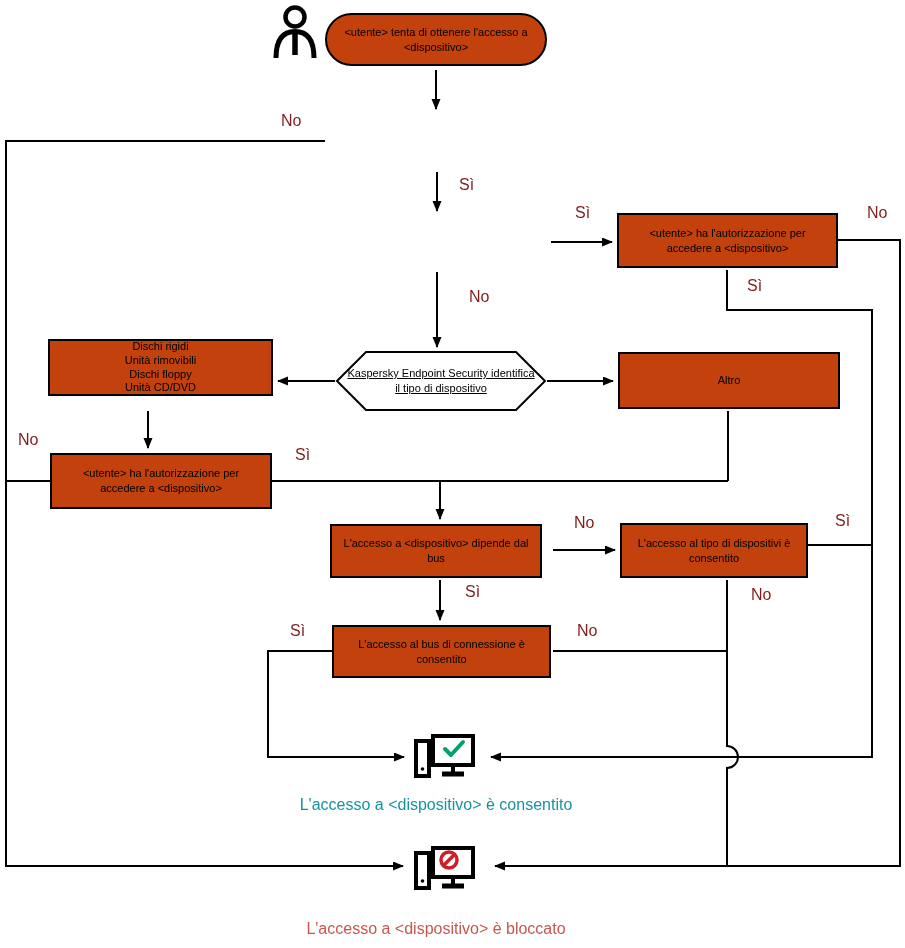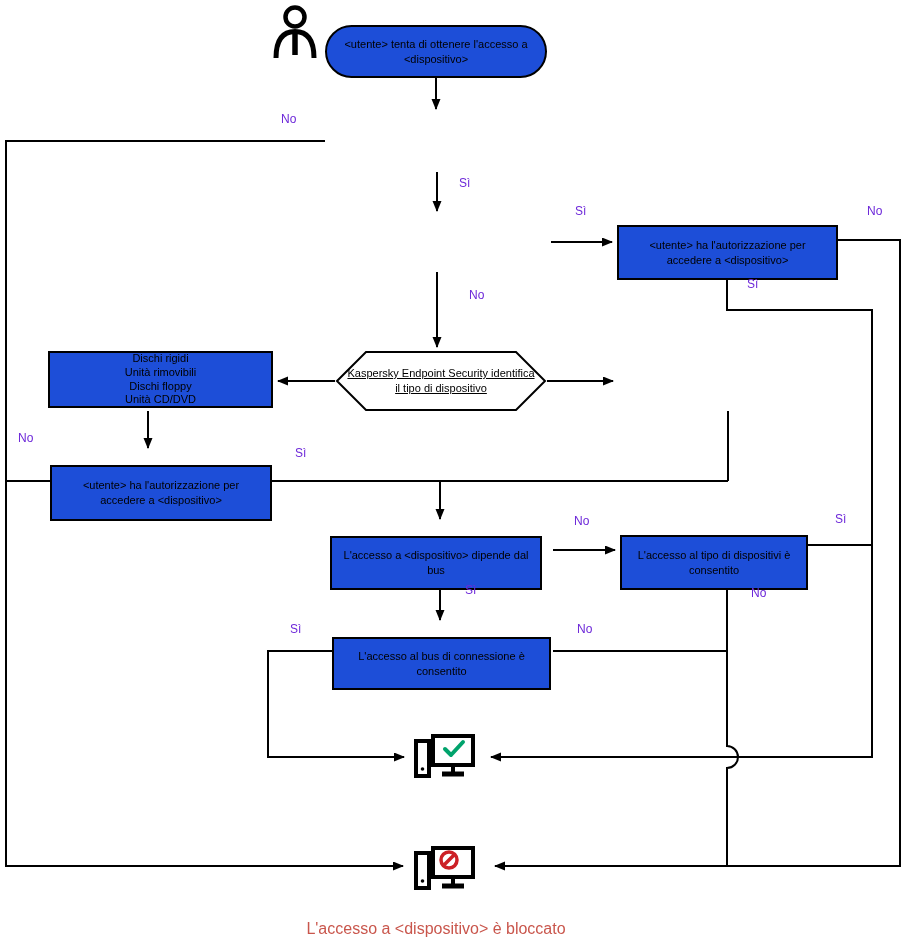--- a/index.html
+++ b/index.html
@@ -4,32 +4,32 @@
 <style>
   html,body{margin:0;padding:0;background:#ffffff;}
   .stage{
     position:relative;width:905px;height:948px;background:#ffffff;
     font-family:"Liberation Sans", sans-serif;color:#000;overflow:hidden;
   }
   .wires{position:absolute;left:0;top:0;pointer-events:none;}
   .wires path, .wires polygon{stroke:var(--line,#000);stroke-width:2;fill:none;}
   .wires polygon.hex{fill:#fff;}
   .node{
-    position:absolute;border:2px solid #000;background:#1d4ed8;
+    position:absolute;border:2px solid #000;background:#c2410c;
     display:flex;align-items:center;justify-content:center;text-align:center;
-    font-size:11px;line-height:1.35;padding:2px 8px;box-sizing:border-box;margin-top:12px;
+    font-size:11px;line-height:1.35;padding:2px 8px;box-sizing:border-box;
   }
   .pill{border-radius:27px;}
   .hex-label{
     position:absolute;display:flex;align-items:center;justify-content:center;
     text-align:center;font-size:11px;line-height:1.35;box-sizing:border-box;text-decoration:underline;
   }
   .multiline{white-space:pre-line;line-height:1.25;}
   .edge-label{
-    position:absolute;font-size:12px;color:#6d28d9;white-space:nowrap;
+    position:absolute;font-size:16px;color:#7f1d1d;white-space:nowrap;
   }
   .result-text{
     position:absolute;width:440px;text-align:center;font-size:16px;white-space:nowrap;
   }
   .result-allowed{color:var(--allowed_text,#1792A0);}
   .result-blocked{color:var(--blocked_text,#C9564C);}
   .icon-abs{position:absolute;}
   .pc-stroke{stroke:#000;stroke-width:4;fill:#fff;}
   .pc-thin{stroke:#000;stroke-width:4;fill:none;}
   .check{stroke:var(--allowed_check,#00A36C);stroke-width:4;fill:none;stroke-linecap:round;stroke-linejoin:round;}
@@ -109,20 +109,23 @@
     <span>Kaspersky Endpoint Security identifica il tipo di dispositivo</span>
   </div>
 
   <div class="node" style="left:48px;top:339px;width:225px;height:57px">
     <span class="multiline">Dischi rigidi
 Unità rimovibili
 Dischi floppy
 Unità CD/DVD</span>
   </div>
 
+  <div class="node" style="left:618px;top:352px;width:222px;height:57px">
+    <span>Altro</span>
+  </div>
 
   <div class="node" style="left:50px;top:453px;width:222px;height:56px">
     <span>&lt;utente&gt; ha l'autorizzazione per accedere a &lt;dispositivo&gt;</span>
   </div>
 
   <div class="node" style="left:330px;top:524px;width:212px;height:54px">
     <span>L'accesso a &lt;dispositivo&gt; dipende dal bus</span>
   </div>
 
   <div class="node" style="left:332px;top:625px;width:219px;height:53px">
@@ -149,20 +152,21 @@
   <span class="edge-label" style="left:577px;top:622px">No</span>
 
   <svg class="icon-abs" style="left:413px;top:733px" width="64" height="50" viewBox="0 0 64 50">
     <rect class="pc-stroke" x="3" y="8" width="13" height="35"></rect>
     <circle cx="9.5" cy="36" r="1.8" style="fill:#000"></circle>
     <rect class="pc-stroke" x="20" y="3" width="40" height="29"></rect>
     <path class="pc-thin" d="M40 32 V39"></path>
     <path class="pc-thin" d="M29 41 H51" style="stroke-width:5"></path>
     <path class="check" d="M32 16 L38 22 L50 9"></path>
   </svg>
+  <div class="result-text result-allowed" style="left:216px;top:796px">L'accesso a &lt;dispositivo&gt; è consentito</div>
 
   <svg class="icon-abs" style="left:413px;top:845px" width="64" height="50" viewBox="0 0 64 50">
     <rect class="pc-stroke" x="3" y="8" width="13" height="35"></rect>
     <circle cx="9.5" cy="36" r="1.8" style="fill:#000"></circle>
     <rect class="pc-stroke" x="20" y="3" width="40" height="29"></rect>
     <path class="pc-thin" d="M40 32 V39"></path>
     <path class="pc-thin" d="M29 41 H51" style="stroke-width:5"></path>
     <circle class="ban" cx="36" cy="15" r="8"></circle>
     <path class="ban" d="M30.5 20.5 L41.5 9.5"></path>
   </svg>

